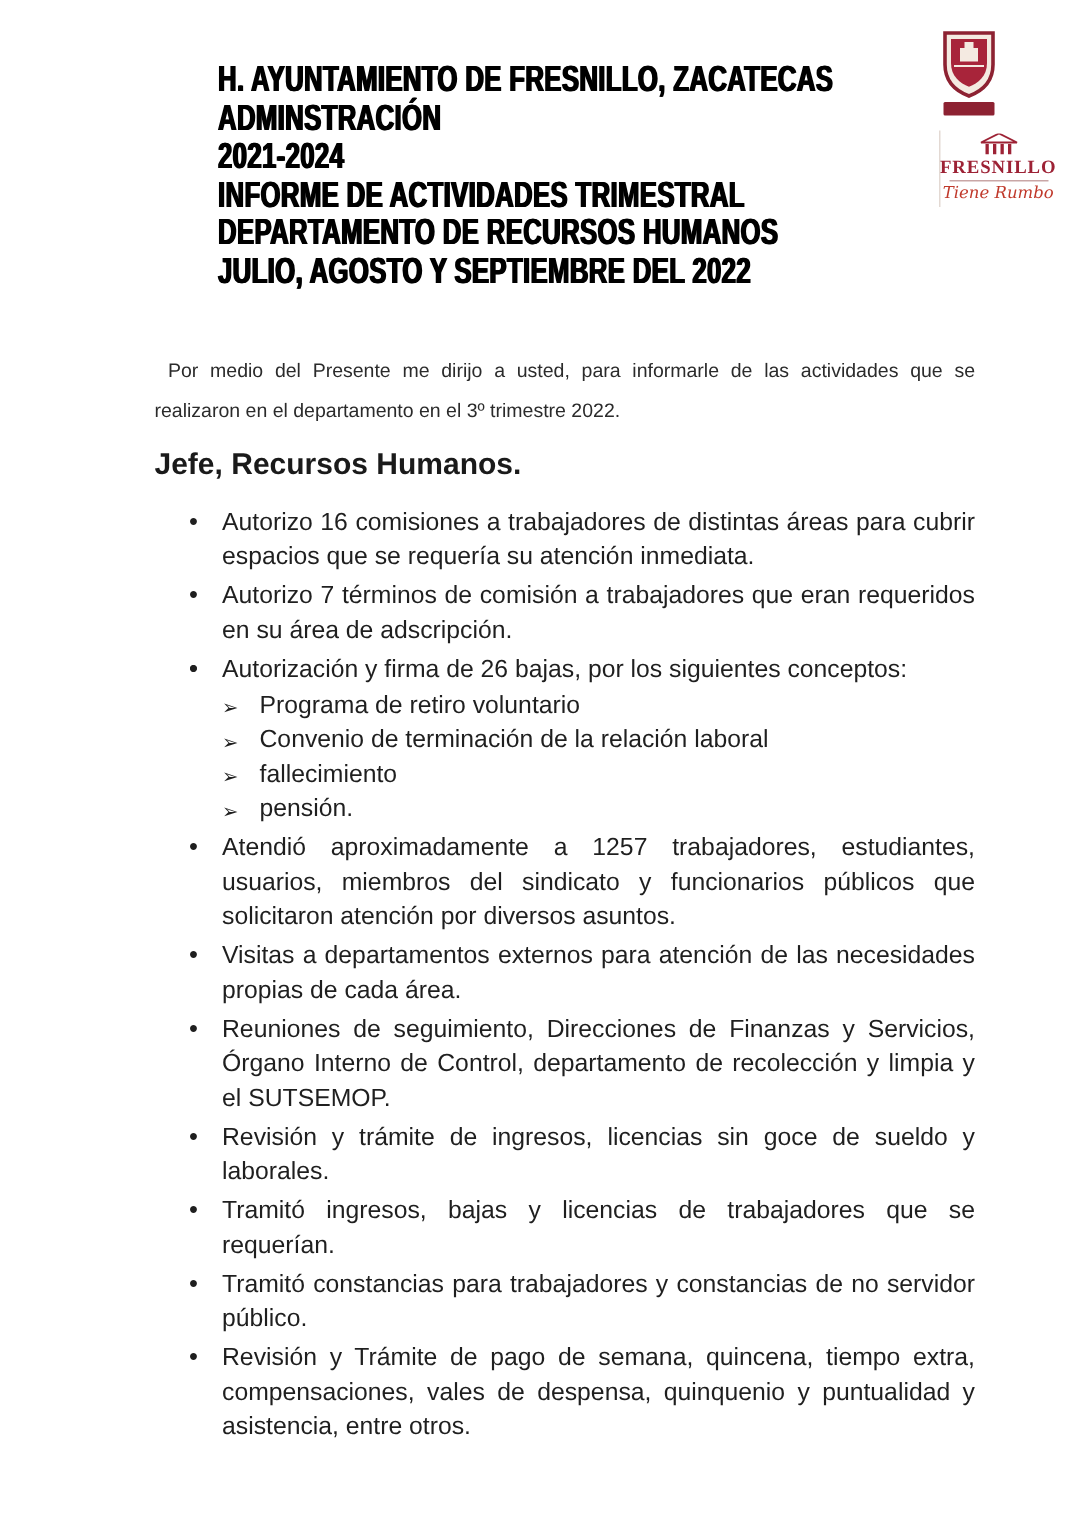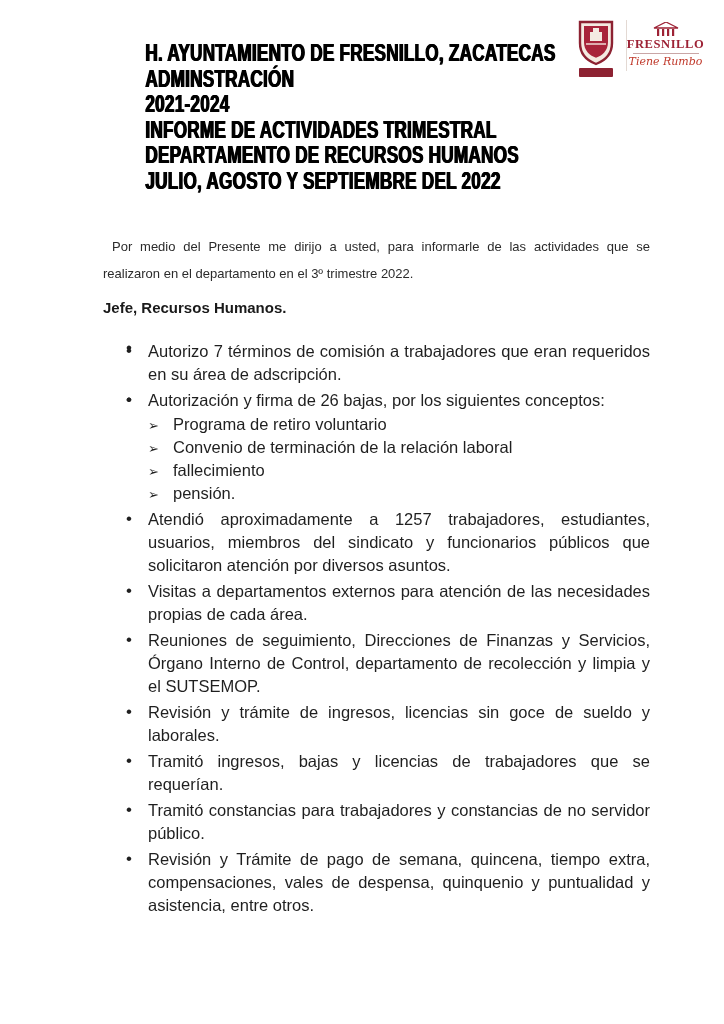--- a/index.html
+++ b/index.html
@@ -9,21 +9,21 @@
     font-family:"Liberation Sans", sans-serif;
     color:#231f20;
     position:relative;
     -webkit-font-smoothing:antialiased;
   }
   .page { position:relative; width:724px; height:1024px; overflow:hidden; background:#ffffff; }
 
   
   .logo-area {
     position:absolute; top:20px; right:20px;
-    display:flex; align-items:flex-start; gap:10px;
+    display:flex; align-items:flex-start; gap:10px;flex-direction:column;
   }
   .crest { width:40px; display:flex; flex-direction:column; align-items:center; gap:2px; }
   .crest svg { display:block; }
   .crest-banner {
     width:34px; height:9px; background:#8d2232; border-radius:1px;
   }
   .wordmark-box {
     width:78px; padding:2px 2px 3px 2px;
     display:flex; flex-direction:column; align-items:center;
     border-left:1px solid #e3d9d3;
@@ -60,21 +60,21 @@
 
   
   .intro {
     position:absolute; top:233px; left:103px; width:547px;
     font-size:13px; line-height:27px;
     text-align:justify; text-indent:9px;
     color:#2b2b2b;
   }
   .section-title {
     position:absolute; top:299px; left:103px;
-    font-size:15px; font-weight:bold; color:#1a1a1a;
+    font-size:20px; font-weight:bold; color:#1a1a1a;
   }
   .activity-list {
     position:absolute; top:337px; left:103px; width:547px;
     list-style:none;
     font-size:16.5px; line-height:23px; color:#1f1f1f;
   }
   .activity-list > li {
     position:relative;
     padding-left:45px;
     text-align:justify;
@@ -138,20 +138,21 @@
   </div>
 
   <p class="intro">Por  medio del Presente me dirijo a  usted,  para  informarle de las  actividades que  se realizaron en el departamento en el 3º trimestre 2022.</p>
 
   <div class="section-title">Jefe, Recursos Humanos.</div>
 
   <ul class="activity-list">
 
     <li>
       <span class="bullet-glyph">•</span>
+      <span>Autorizo 16 comisiones a trabajadores de distintas áreas para cubrir espacios que se  requería  su atención inmediata.</span>
     </li>
 
     <li>
       <span class="bullet-glyph">•</span>
       <span>Autorizo 7 términos de comisión a trabajadores que eran requeridos en su área de adscripción.</span>
     </li>
 
     <li>
       <span class="bullet-glyph">•</span>
     </li>

